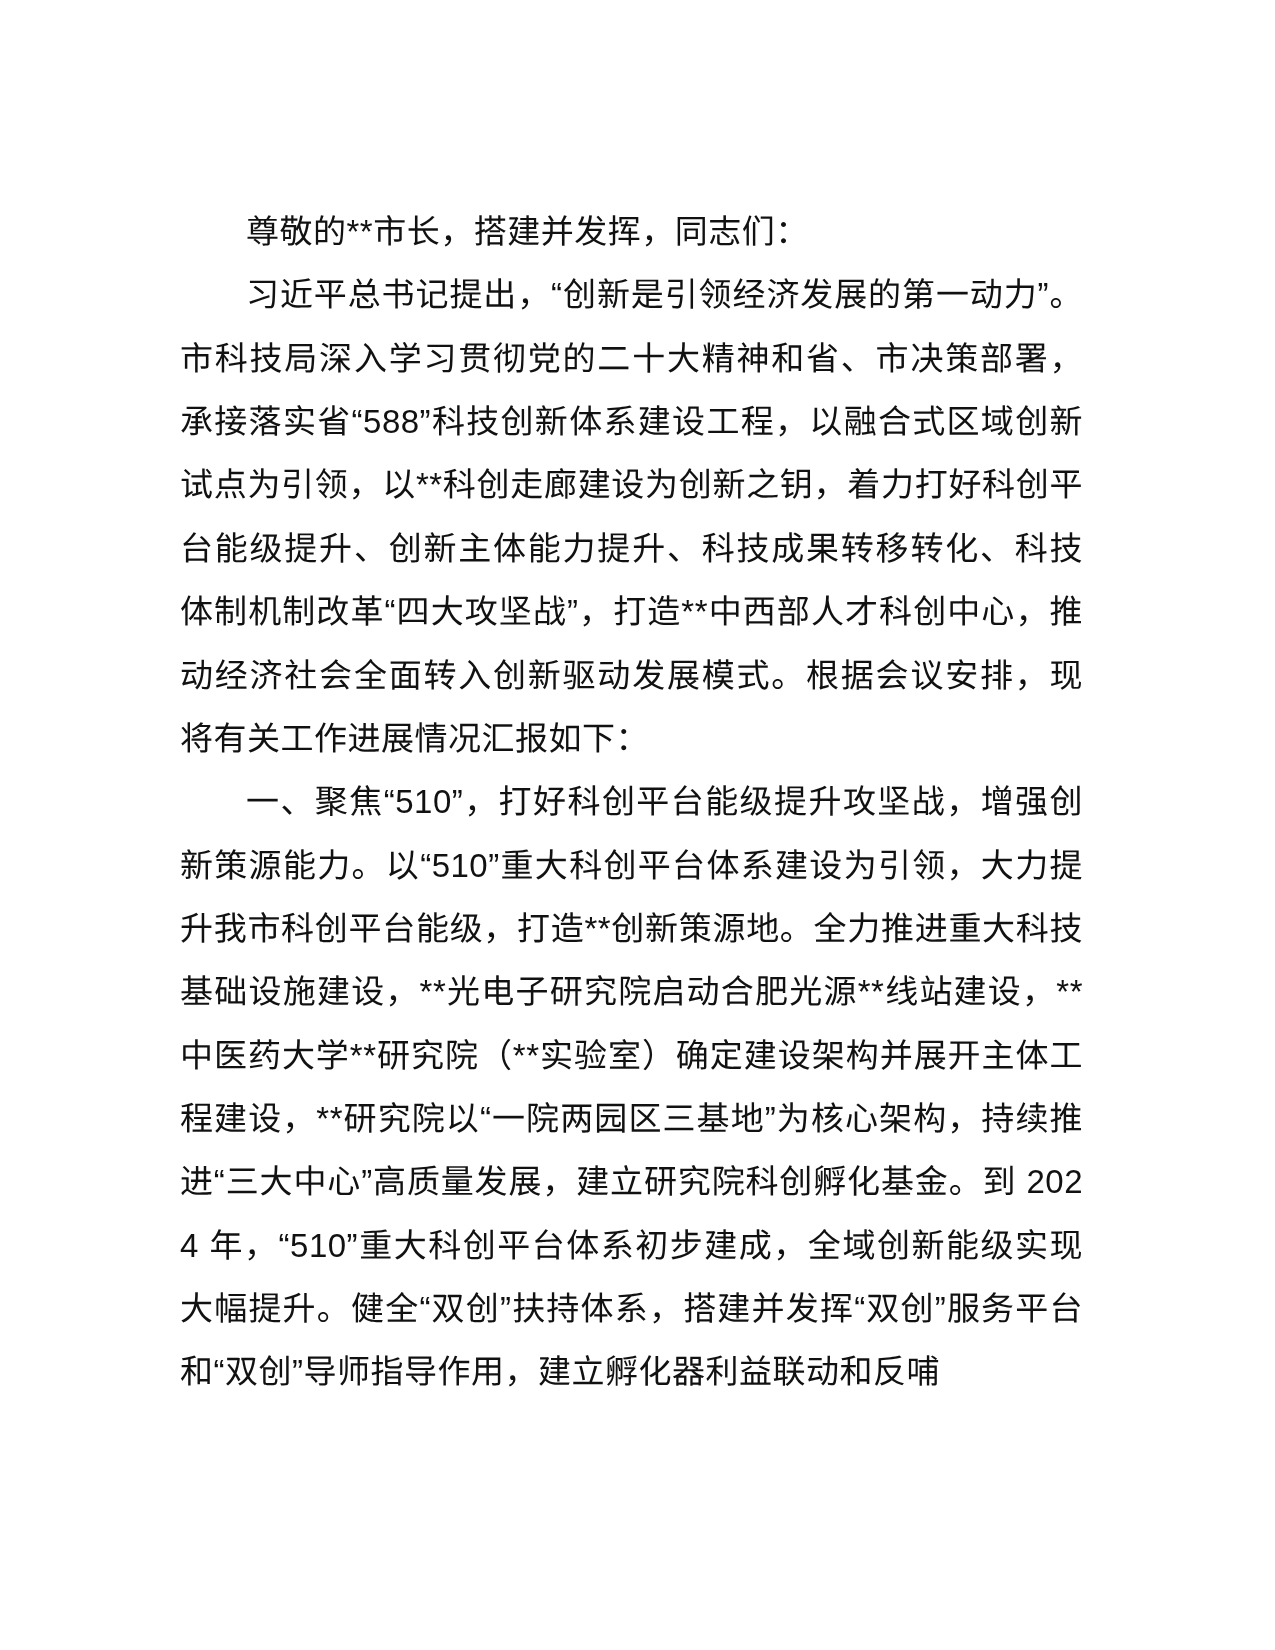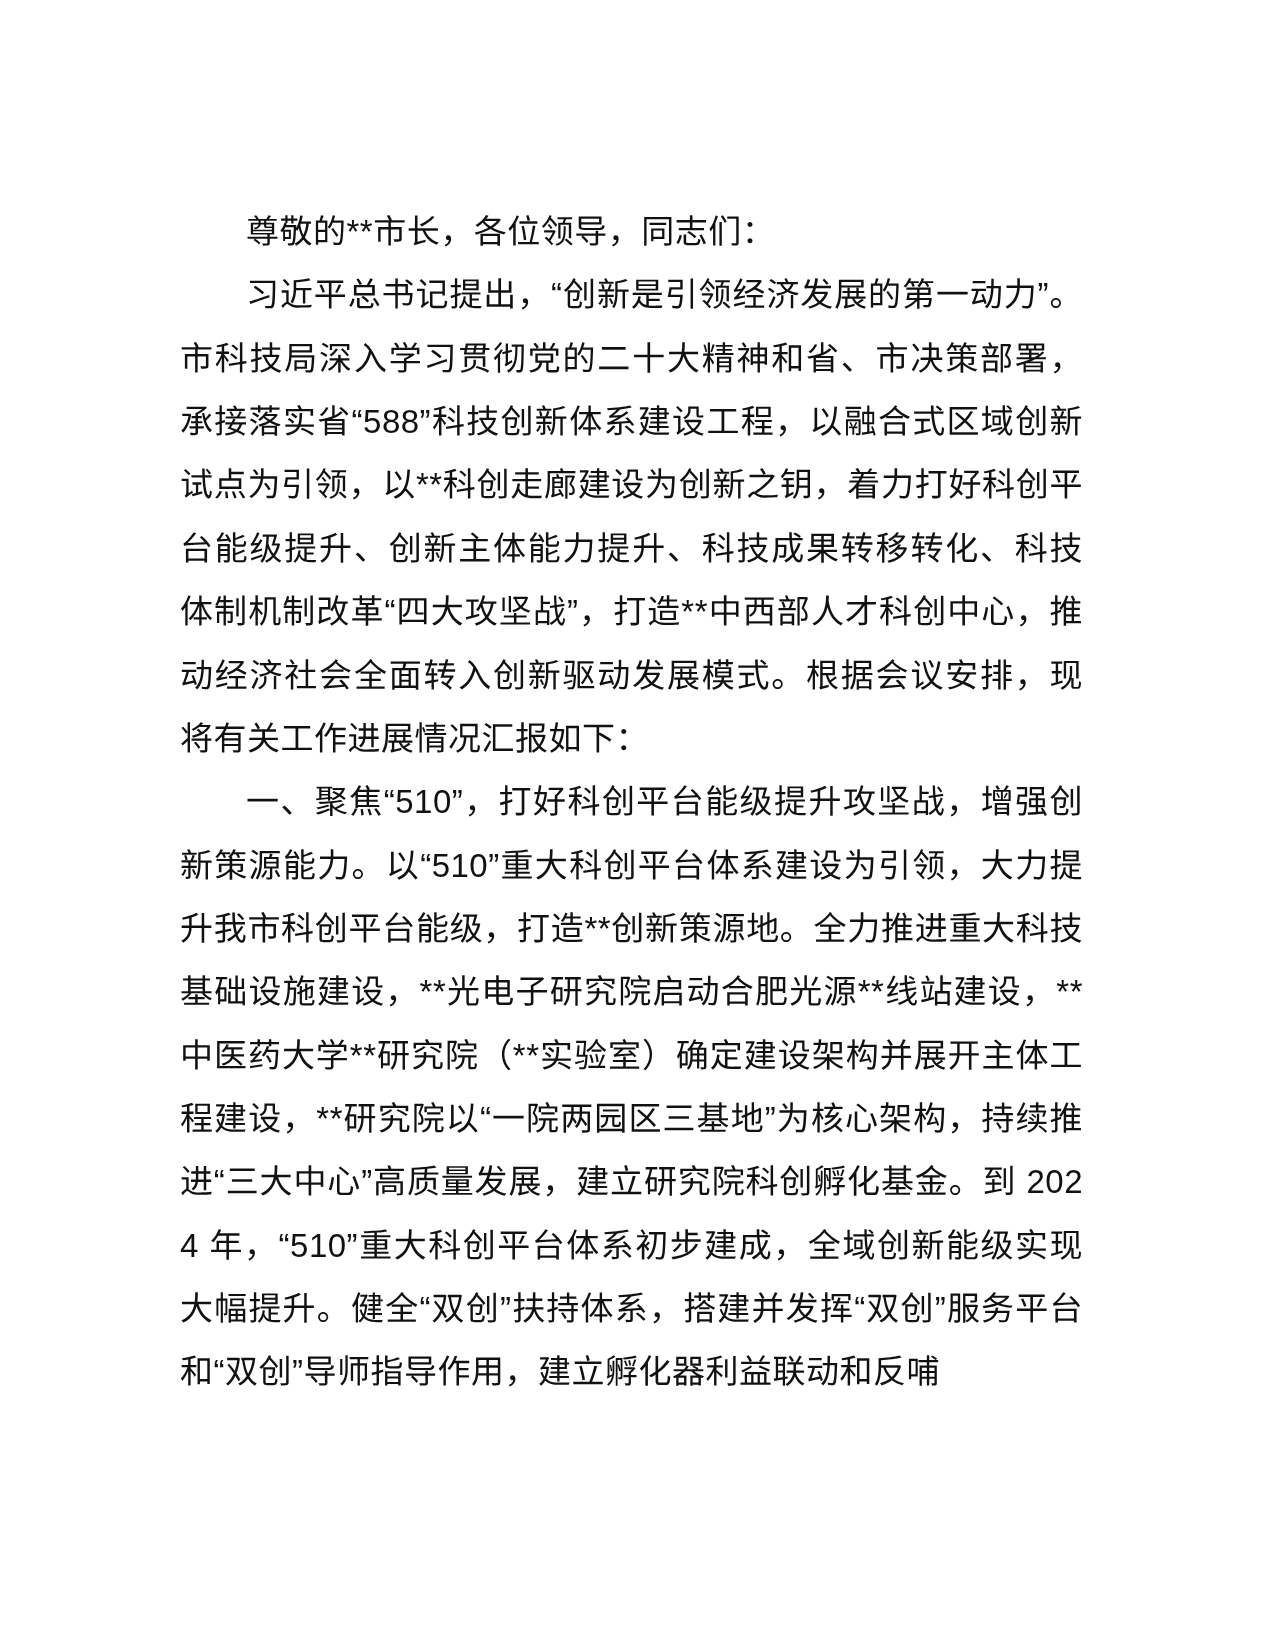--- a/index.html
+++ b/index.html
@@ -46,17 +46,17 @@
   .doc-body p + p {
     margin-top: 0;
   }
 </style>
 </head>
 <body>
 
 <div class="page">
 
   <div class="doc-body">
-    <p>尊敬的**市长，各位领导，同志们：</p>
+    <p>尊敬的**市长，搭建并发挥，同志们：</p>
     <p>习近平总书记提出，“创新是引领经济发展的第一动力”。市科技局深入学习贯彻党的二十大精神和省、市决策部署，承接落实省“588”科技创新体系建设工程，以融合式区域创新试点为引领，以**科创走廊建设为创新之钥，着力打好科创平台能级提升、创新主体能力提升、科技成果转移转化、科技体制机制改革“四大攻坚战”，打造**中西部人才科创中心，推动经济社会全面转入创新驱动发展模式。根据会议安排，现将有关工作进展情况汇报如下：</p>
     <p>一、聚焦“510”，打好科创平台能级提升攻坚战，增强创新策源能力。以“510”重大科创平台体系建设为引领，大力提升我市科创平台能级，打造**创新策源地。全力推进重大科技基础设施建设，**光电子研究院启动合肥光源**线站建设，**中医药大学**研究院（**实验室）确定建设架构并展开主体工程建设，**研究院以“一院两园区三基地”为核心架构，持续推进“三大中心”高质量发展，建立研究院科创孵化基金。到 2024 年，“510”重大科创平台体系初步建成，全域创新能级实现大幅提升。健全“双创”扶持体系，搭建并发挥“双创”服务平台和“双创”导师指导作用，建立孵化器利益联动和反哺</p>
   </div>
 </div>
 
 </body></html>

